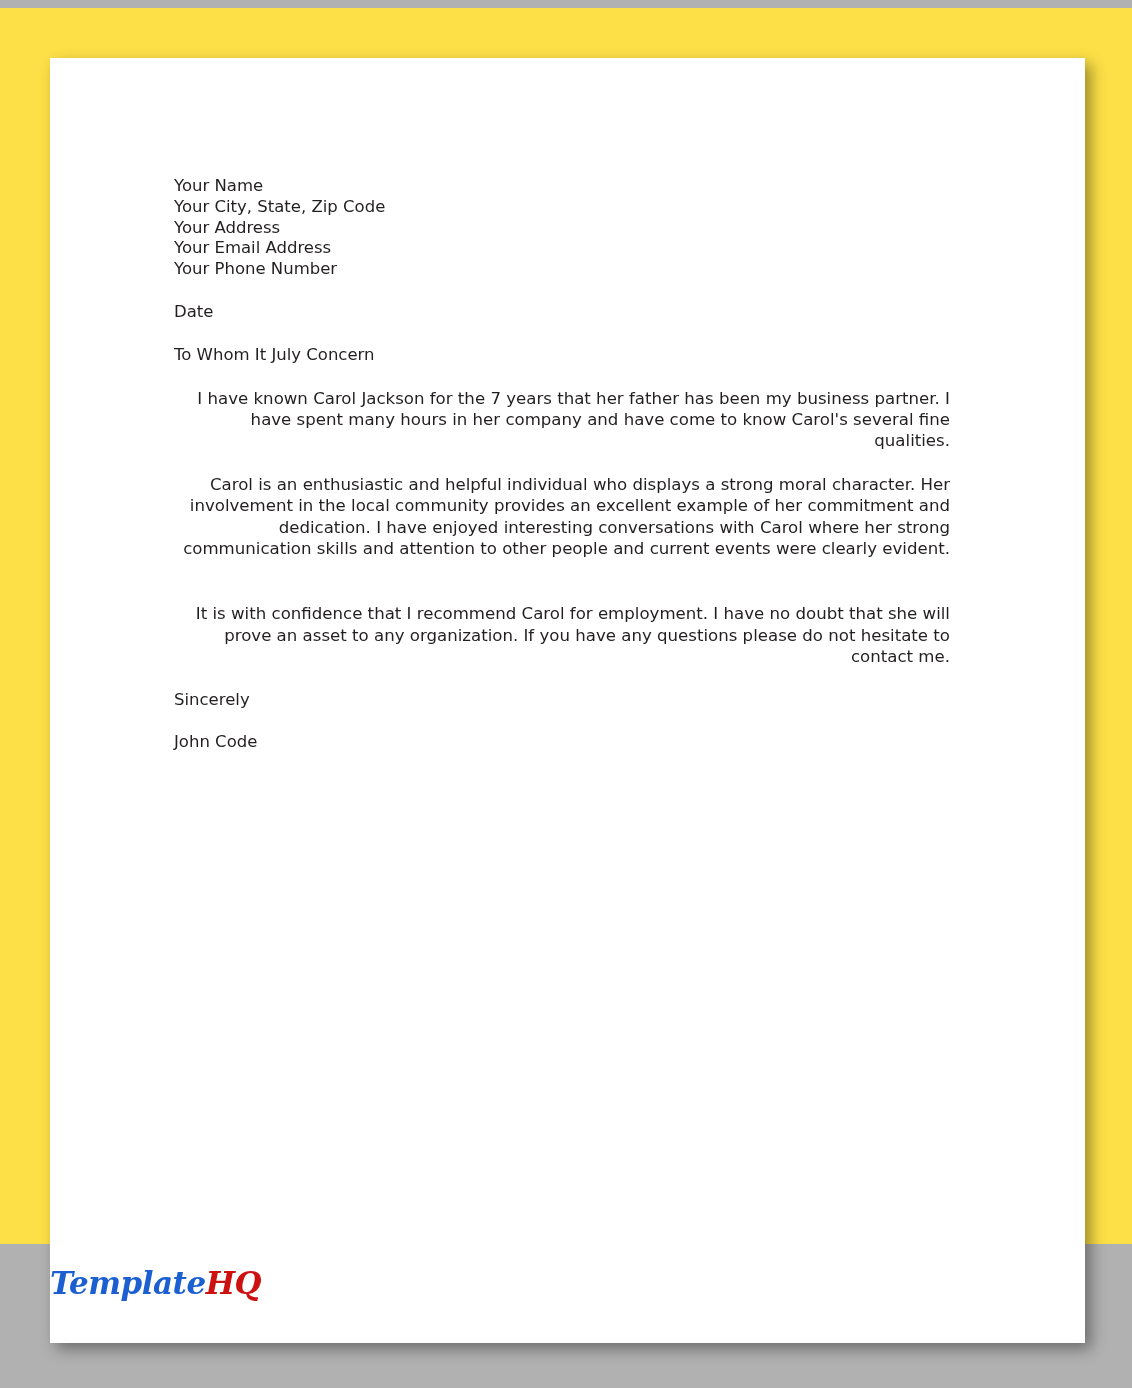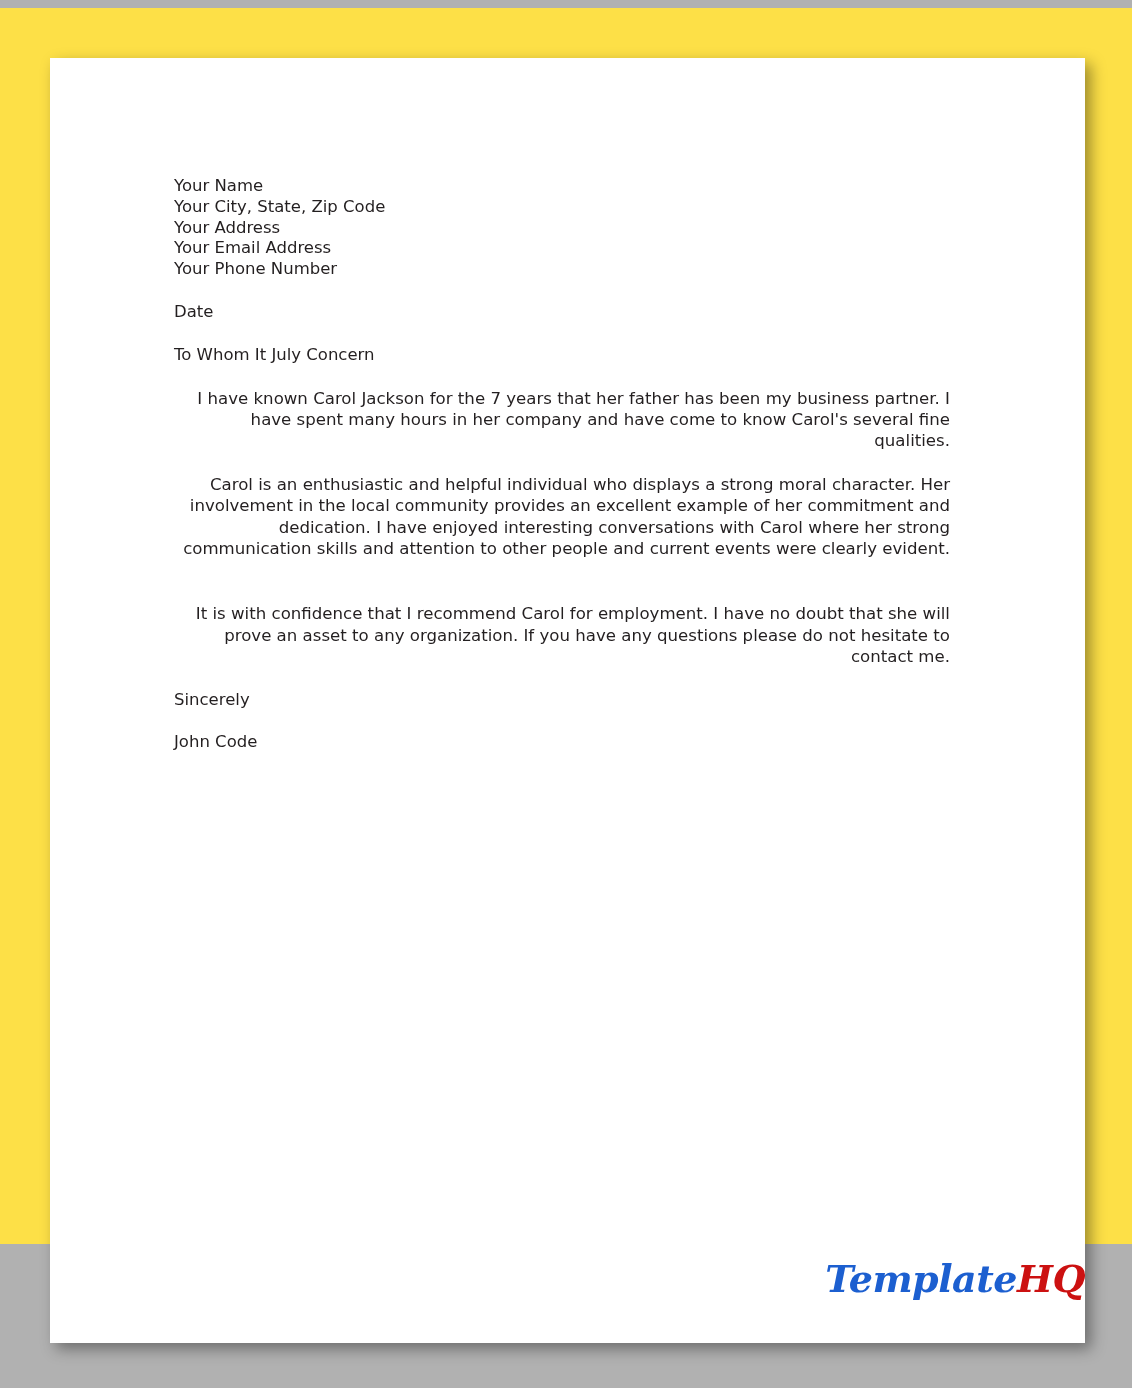--- a/index.html
+++ b/index.html
@@ -56,23 +56,23 @@
     line-height: 21.4px;
     color: #231f20;
     text-align: right;
   }
   .para-gap { height: 22px; }
   .footer-logo {
     position: absolute;
     left: 0;
     right: 0;
     bottom: 42px;
-    text-align: right;
+    text-align: left;
     font-family: "DejaVu Serif", serif;
-    font-size: 38px;
+    font-size: 31px;
     font-weight: bold;
     letter-spacing: -0.5px;
     font-style: italic;
   }
   .logo-a { color: #1c5fd0; }
   .logo-b { color: #cc1111; }
 </style>
 </head>
 <body>
 

